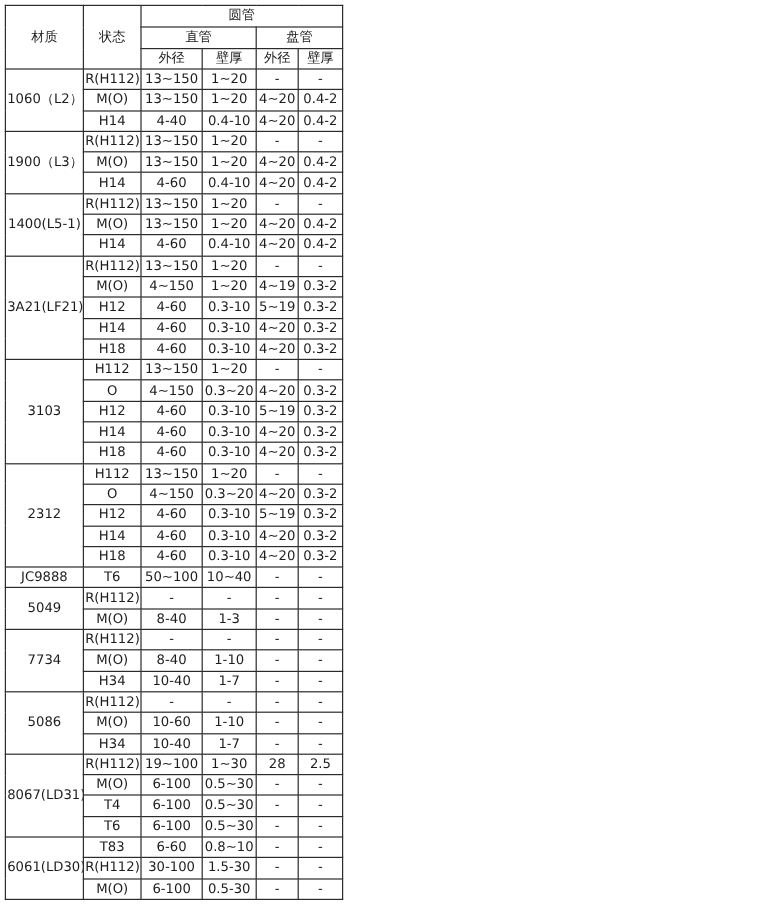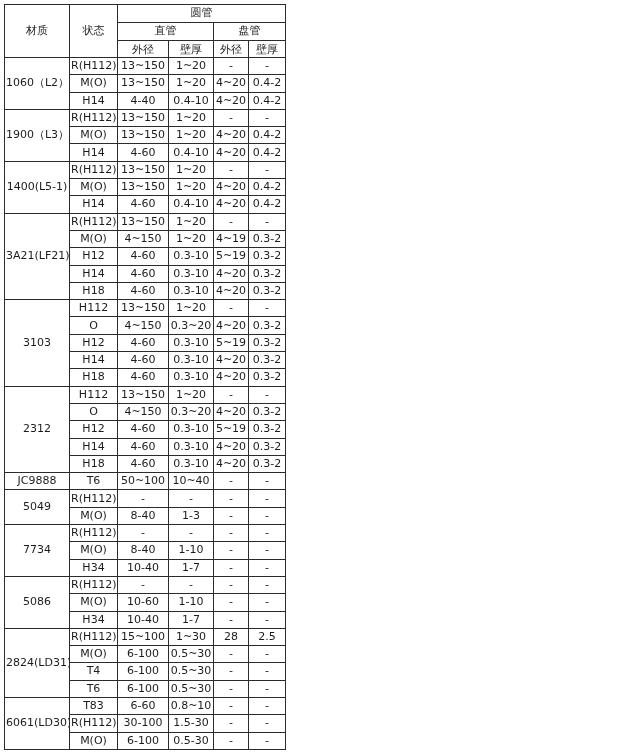--- a/index.html
+++ b/index.html
@@ -33,21 +33,21 @@
     vertical-align: middle;
     font-size: 11px;
     font-weight: normal;
     color: #1c1c1c;
     line-height: 1.1;
     overflow: hidden;
     white-space: nowrap;
   }
   thead tr.h1 { height: 18px; }
   thead tr.h2 { height: 18px; }
-  thead tr.h3 { height: 17px; font-family: Liberation Serif, serif; }
+  thead tr.h3 { height: 17px; }
   td.mat { font-size: 11px; }
 </style>
 </head>
 <body>
 
 <div class="page">
   <table class="spec">
     <colgroup>
       <col style="width:65px">
       <col style="width:48px">
@@ -309,23 +309,23 @@
           <td>-</td>
         </tr>
         <tr>
           <td>H34</td>
           <td>10-40</td>
           <td>1-7</td>
           <td>-</td>
           <td>-</td>
         </tr>
         <tr>
-          <td class="mat" rowspan="4">2824(LD31)</td>
-          <td>R(H112)</td>
-          <td>15~100</td>
+          <td class="mat" rowspan="4">8067(LD31)</td>
+          <td>R(H112)</td>
+          <td>19~100</td>
           <td>1~30</td>
           <td>28</td>
           <td>2.5</td>
         </tr>
         <tr>
           <td>M(O)</td>
           <td>6-100</td>
           <td>0.5~30</td>
           <td>-</td>
           <td>-</td>

